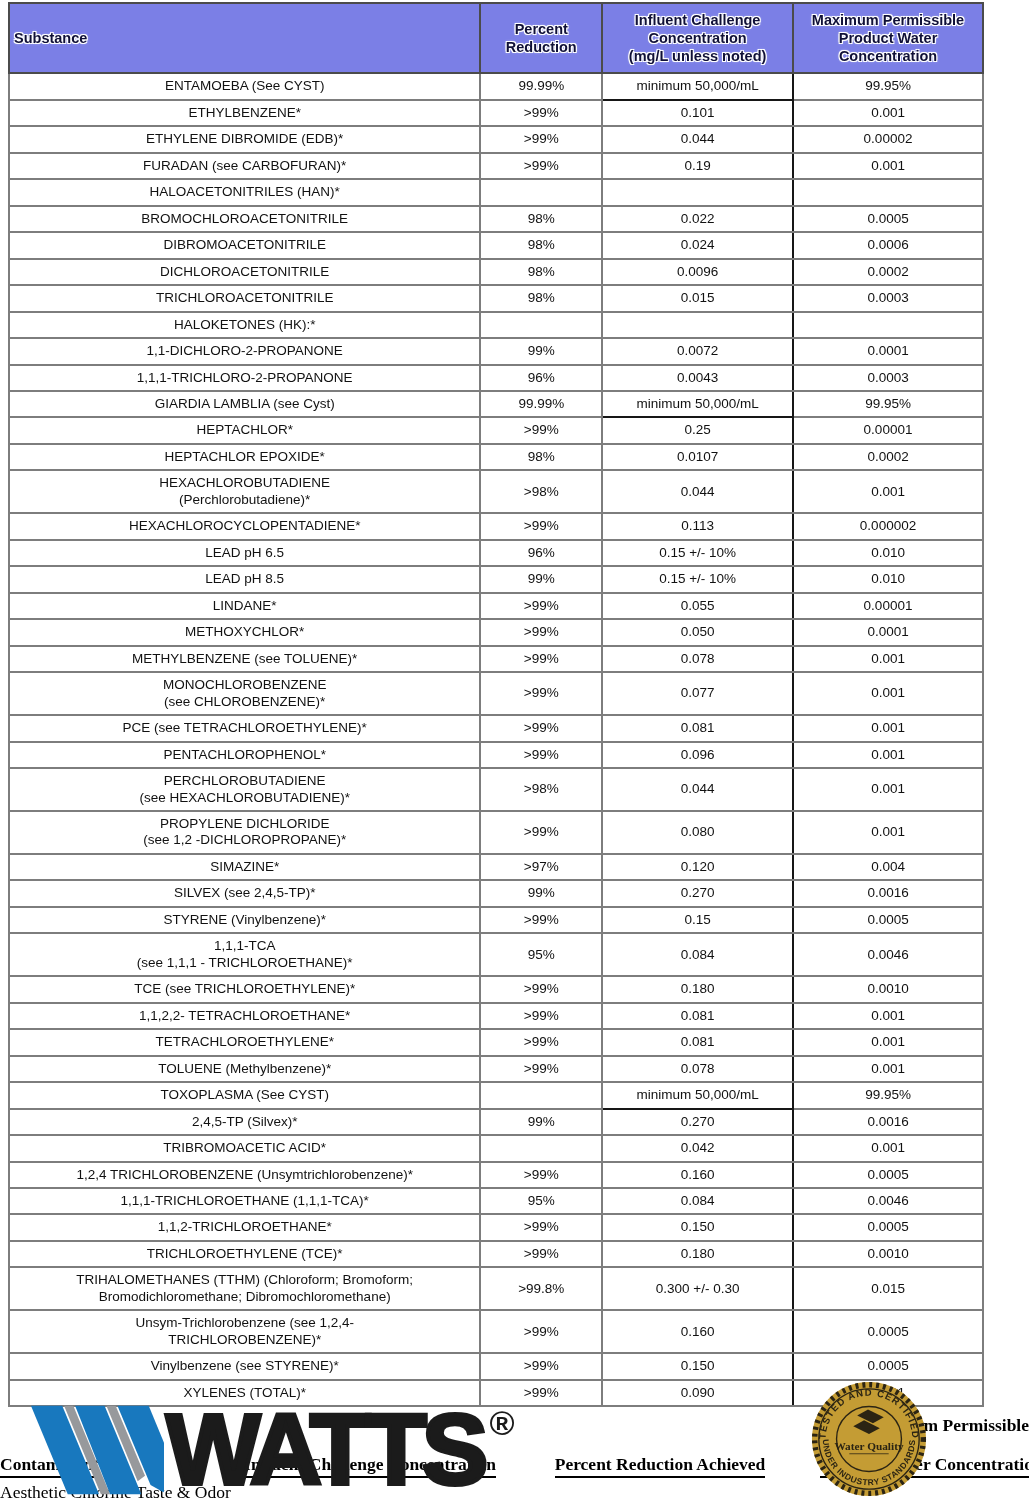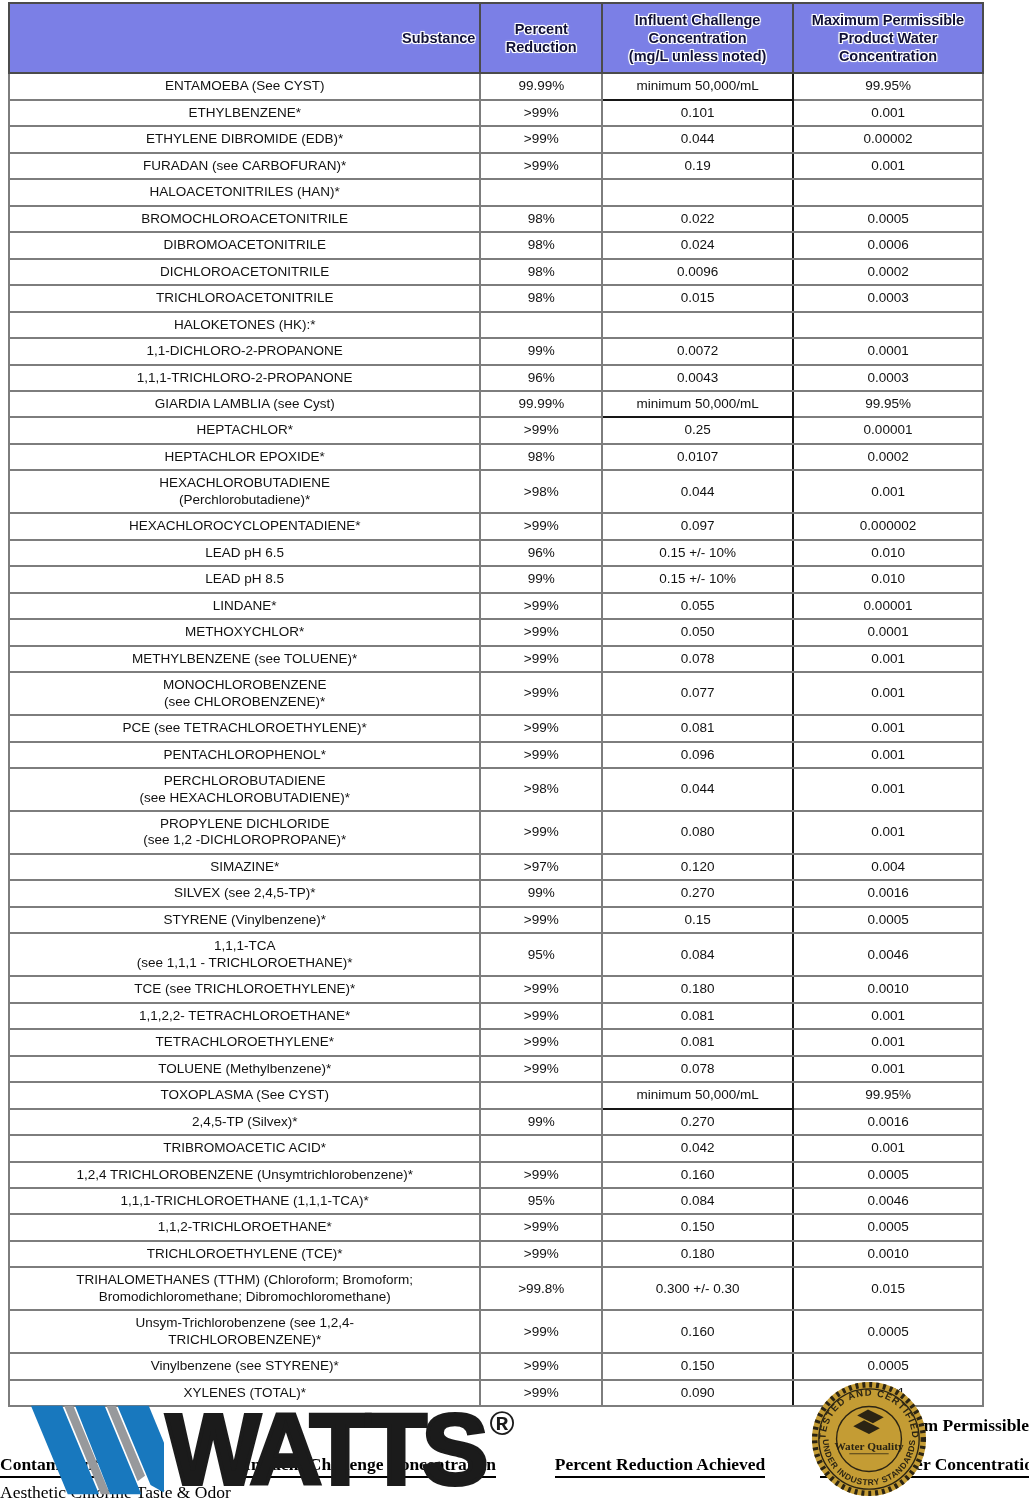--- a/index.html
+++ b/index.html
@@ -19,21 +19,21 @@
   table.main th {
     background:#7b7fe6;
     border:2px solid #4b4b4b;
     color:#101038;
     font-size:14.5px; font-weight:bold;
     padding:7px 4px; height:58px;
     white-space:pre-line; line-height:1.25;
     text-align:center; vertical-align:middle;
     text-shadow:-1px -1px 0 #fff, 1px -1px 0 #fff, -1px 1px 0 #fff, 1px 1px 0 #fff, 0 0 3px #fff;
   }
-  table.main th.h-sub { text-align:right; }
+  table.main th.h-sub { text-align:left; }
   table.main td {
     border:2px solid #7d7d7d;
     font-size:13.5px; color:#111;
     padding:4px 8px; height:24px;
     vertical-align:middle; text-align:center;
     white-space:pre-line; line-height:1.22;
     background:#fff;
   }
   table.main td.c-sub { text-align:center; }
   table.main td.c-inf { border-left:2px solid #a3a3a3; border-right:2px solid #161616; }
@@ -207,21 +207,21 @@
       <td class="c-sub">HEXACHLOROBUTADIENE
 (Perchlorobutadiene)*</td>
       <td class="c-red">&gt;98%</td>
       <td class="c-inf">0.044</td>
       <td class="c-max">0.001</td>
     </tr>
 
     <tr>
       <td class="c-sub">HEXACHLOROCYCLOPENTADIENE*</td>
       <td class="c-red">&gt;99%</td>
-      <td class="c-inf">0.097</td>
+      <td class="c-inf">0.113</td>
       <td class="c-max">0.000002</td>
     </tr>
 
     <tr>
       <td class="c-sub">LEAD pH 6.5</td>
       <td class="c-red">96%</td>
       <td class="c-inf">0.15 +/- 10%</td>
       <td class="c-max">0.010</td>
     </tr>
 

